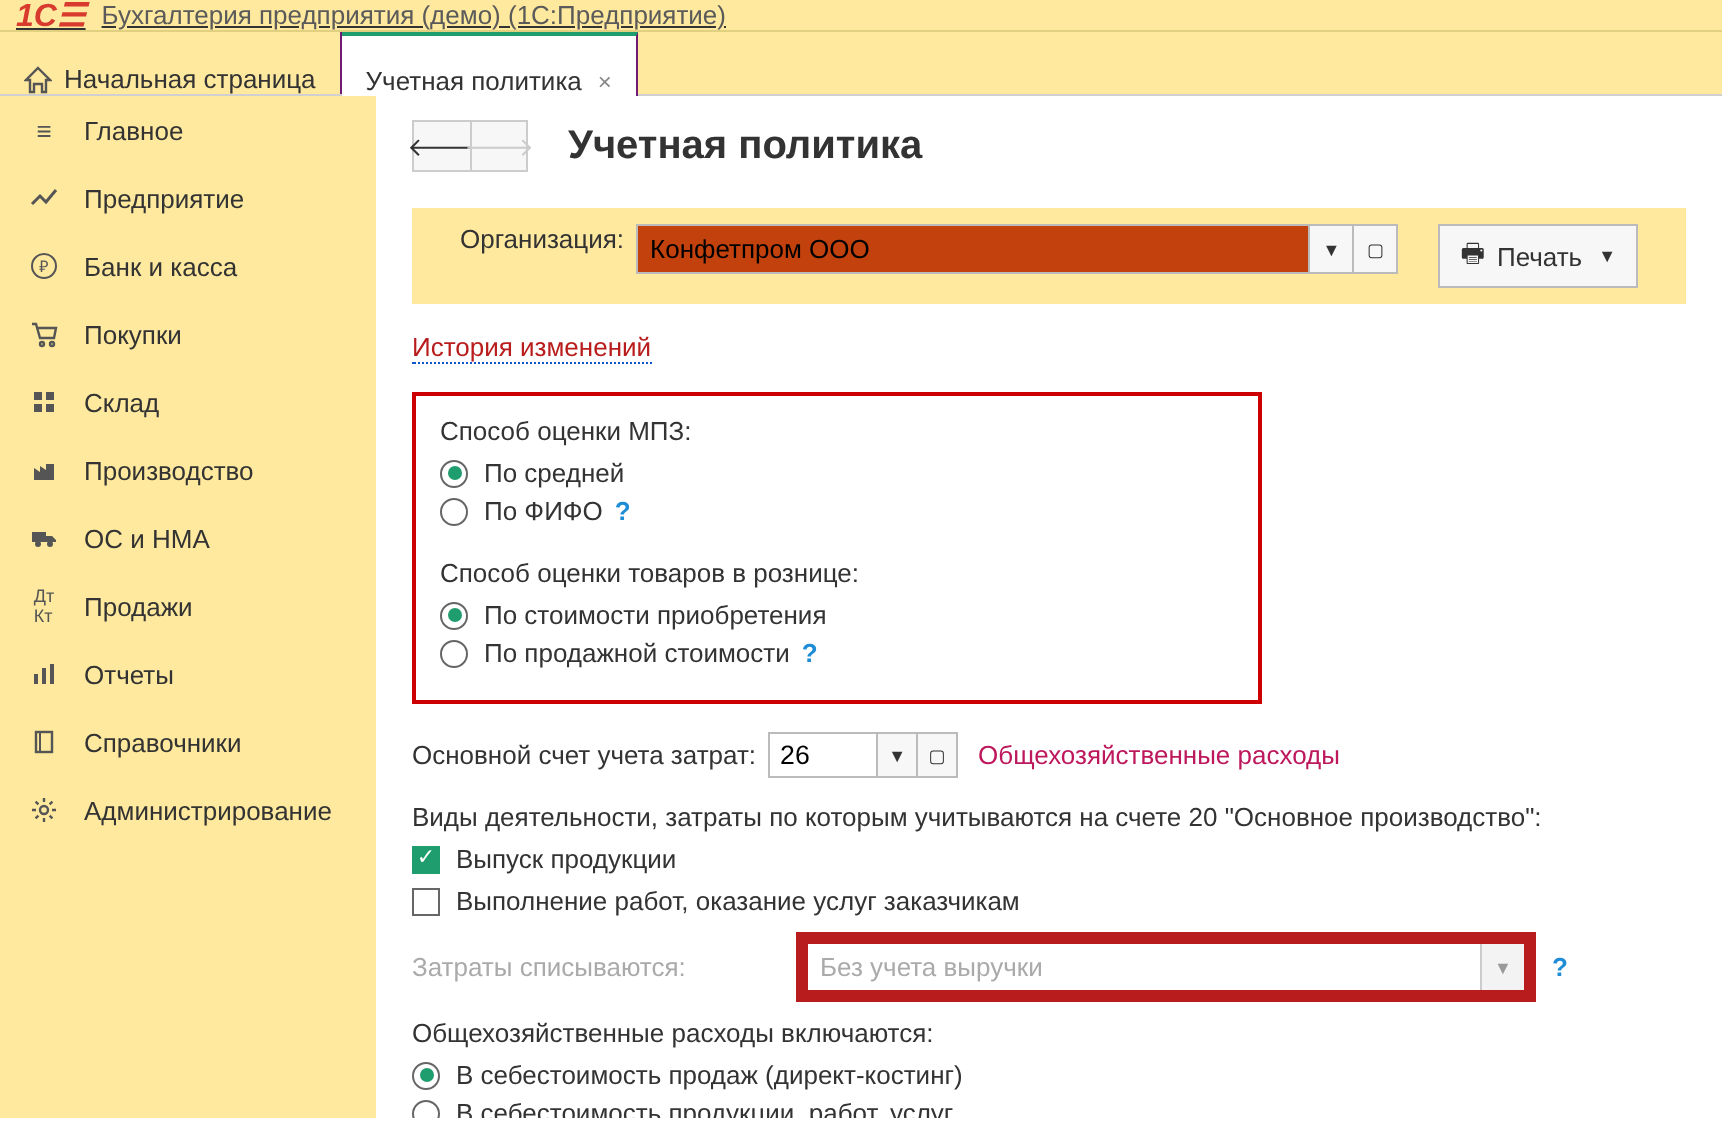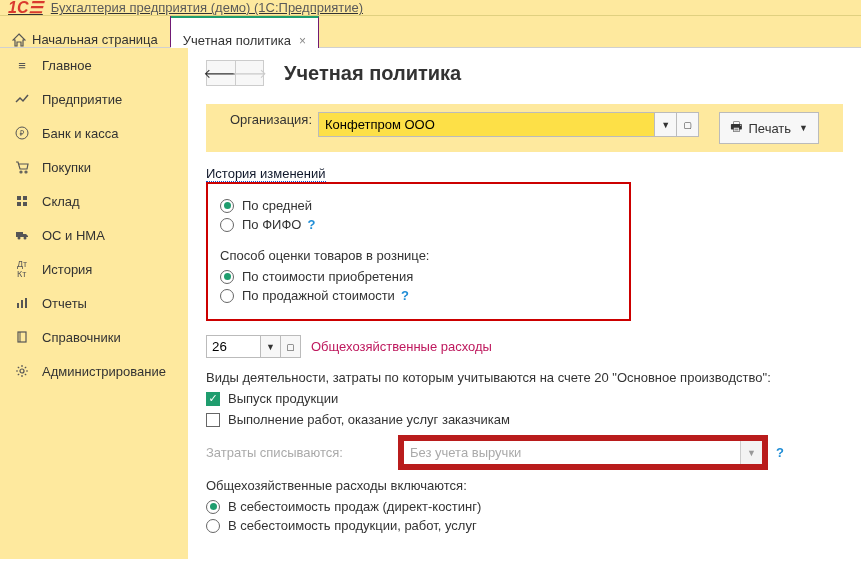--- a/index.html
+++ b/index.html
@@ -30,27 +30,27 @@
 .nav-arrows { display: inline-flex; margin-right: 20px; border: 1px solid #ccc; }
 .nav-arrow { width: 28px; height: 24px; display: flex; align-items: center; justify-content: center; cursor: pointer; background: #f7f7f7; }
 .nav-arrow + .nav-arrow { border-left: 1px solid #ccc; }
 .page-title { font-size: 20px; display: inline-block; vertical-align: middle; }
 .title-row { display: flex; align-items: center; margin-bottom: 18px; }
 
 
 .org-bar { background: #fee99e; padding: 8px 24px; display: flex; align-items: flex-start; margin-bottom: 14px; }
 .org-label { margin-right: 6px; }
 .org-input-wrap { flex: 1; display: flex; }
-.org-input { flex: 1; border: 1px solid #bbb; padding: 4px 6px; background: #fde047; font-size: 13px; }
+.org-input { flex: 1; border: 1px solid #bbb; padding: 4px 6px; background: #c2410c; font-size: 13px; }
 .org-dd, .org-ext { width: 22px; border: 1px solid #bbb; border-left: none; background: #f7f7f7; display: flex; align-items: center; justify-content: center; cursor: pointer; font-size: 9px; }
 .print-btn { margin-left: 20px; border: 1px solid #bbb; background: #f7f7f7; padding: 4px 10px; display: flex; align-items: center; cursor: pointer; }
 .print-btn .dd { margin-left: 8px; font-size: 9px; }
 
 
-.history-link { color: #0f172a; border-bottom: 1px dotted #1155cc; cursor: pointer; display: inline-block; }
+.history-link { color: #b91c1c; border-bottom: 1px dotted #1155cc; cursor: pointer; display: inline-block; margin-bottom: 14px; }
 
 
 .red-box { border: 2px solid #cc0000; padding: 10px 12px 12px; margin-bottom: 14px; width: 425px; }
 .section-label { margin-bottom: 6px; }
 .radio-row { display: flex; align-items: center; margin: 4px 0; }
 .radio-outer { width: 14px; height: 14px; border: 1px solid #666; border-radius: 50%; margin-right: 8px; display: flex; align-items: center; justify-content: center; cursor: pointer; }
 .radio-outer.checked::after { content: ''; width: 7px; height: 7px; background: #1f9d6e; border-radius: 50%; }
 .help-q { color: #1f8dd6; margin-left: 6px; cursor: pointer; font-weight: bold; }
 
 
@@ -135,30 +135,38 @@
             <rect x="8" y="2" width="4" height="4" fill="#555"></rect>
             <rect x="2" y="8" width="4" height="4" fill="#555"></rect>
             <rect x="8" y="8" width="4" height="4" fill="#555"></rect>
           </svg>
         </span>
       <span>Склад</span>
     </div>
     <div class="sidebar-item">
       <span class="sidebar-icon">
           <svg width="14" height="14" viewBox="0 0 14 14">
+            <path d="M2 12 L2 6 L5 8 L5 5 L8 7 L8 4 L12 4 L12 12 Z" fill="#555"></path>
+          </svg>
+        </span>
+      <span>Производство</span>
+    </div>
+    <div class="sidebar-item">
+      <span class="sidebar-icon">
+          <svg width="14" height="14" viewBox="0 0 14 14">
             <path d="M1 4 L8 4 L8 9 L1 9 Z M8 6 L11 6 L13 8 L13 9 L8 9 Z" fill="#555"></path>
             <circle cx="4" cy="10" r="1.5" fill="#555"></circle>
             <circle cx="10" cy="10" r="1.5" fill="#555"></circle>
           </svg>
         </span>
       <span>ОС и НМА</span>
     </div>
     <div class="sidebar-item">
       <span class="sidebar-icon" style="font-size:9px;">Дт<br>Кт</span>
-      <span>История</span>
+      <span>Продажи</span>
     </div>
     <div class="sidebar-item">
       <span class="sidebar-icon">
           <svg width="14" height="14" viewBox="0 0 14 14">
             <rect x="2" y="7" width="2" height="5" fill="#555"></rect>
             <rect x="6" y="4" width="2" height="8" fill="#555"></rect>
             <rect x="10" y="2" width="2" height="10" fill="#555"></rect>
           </svg>
         </span>
       <span>Отчеты</span>
@@ -202,20 +210,21 @@
       <div class="print-btn">
         <span style="margin-right:6px;">🖶</span>
         <span>Печать</span>
         <span class="dd">▼</span>
       </div>
     </div>
 
     <span class="history-link">История изменений</span>
 
     <div class="red-box">
+      <div class="section-label">Способ оценки МПЗ:</div>
       <div class="radio-row">
         <span class="radio-outer checked"></span>
         <span>По средней</span>
       </div>
       <div class="radio-row">
         <span class="radio-outer"></span>
         <span>По ФИФО</span>
         <span class="help-q">?</span>
       </div>
       <div style="height:12px"></div>
@@ -225,20 +234,21 @@
         <span>По стоимости приобретения</span>
       </div>
       <div class="radio-row">
         <span class="radio-outer"></span>
         <span>По продажной стоимости</span>
         <span class="help-q">?</span>
       </div>
     </div>
 
     <div class="acct-row">
+      <span style="margin-right:6px;">Основной счет учета затрат:</span>
       <input class="acct-input" value="26" style="">
       <div class="mini-dd">▼</div>
       <div class="mini-ext">▢</div>
       <span class="acct-desc">Общехозяйственные расходы</span>
     </div>
 
     <div style="margin-bottom:6px;">Виды деятельности, затраты по которым учитываются на счете 20 "Основное производство":</div>
     <div class="check-row">
       <span class="checkbox checked">✓</span>
       <span>Выпуск продукции</span>

